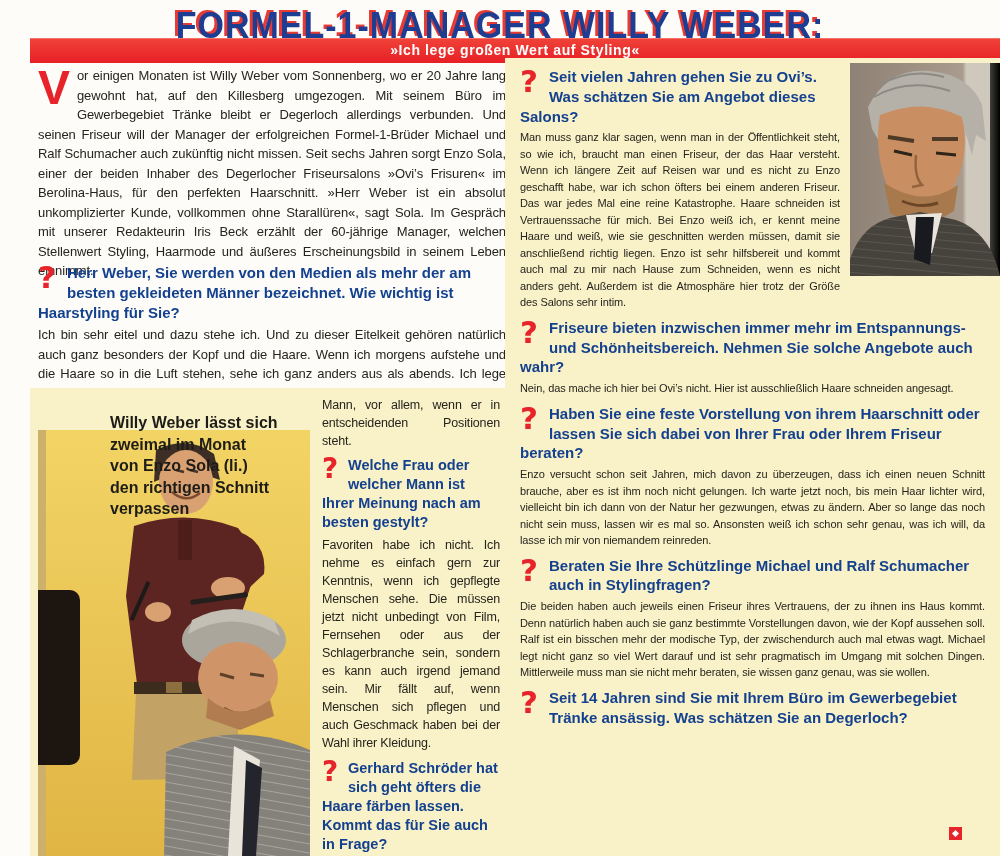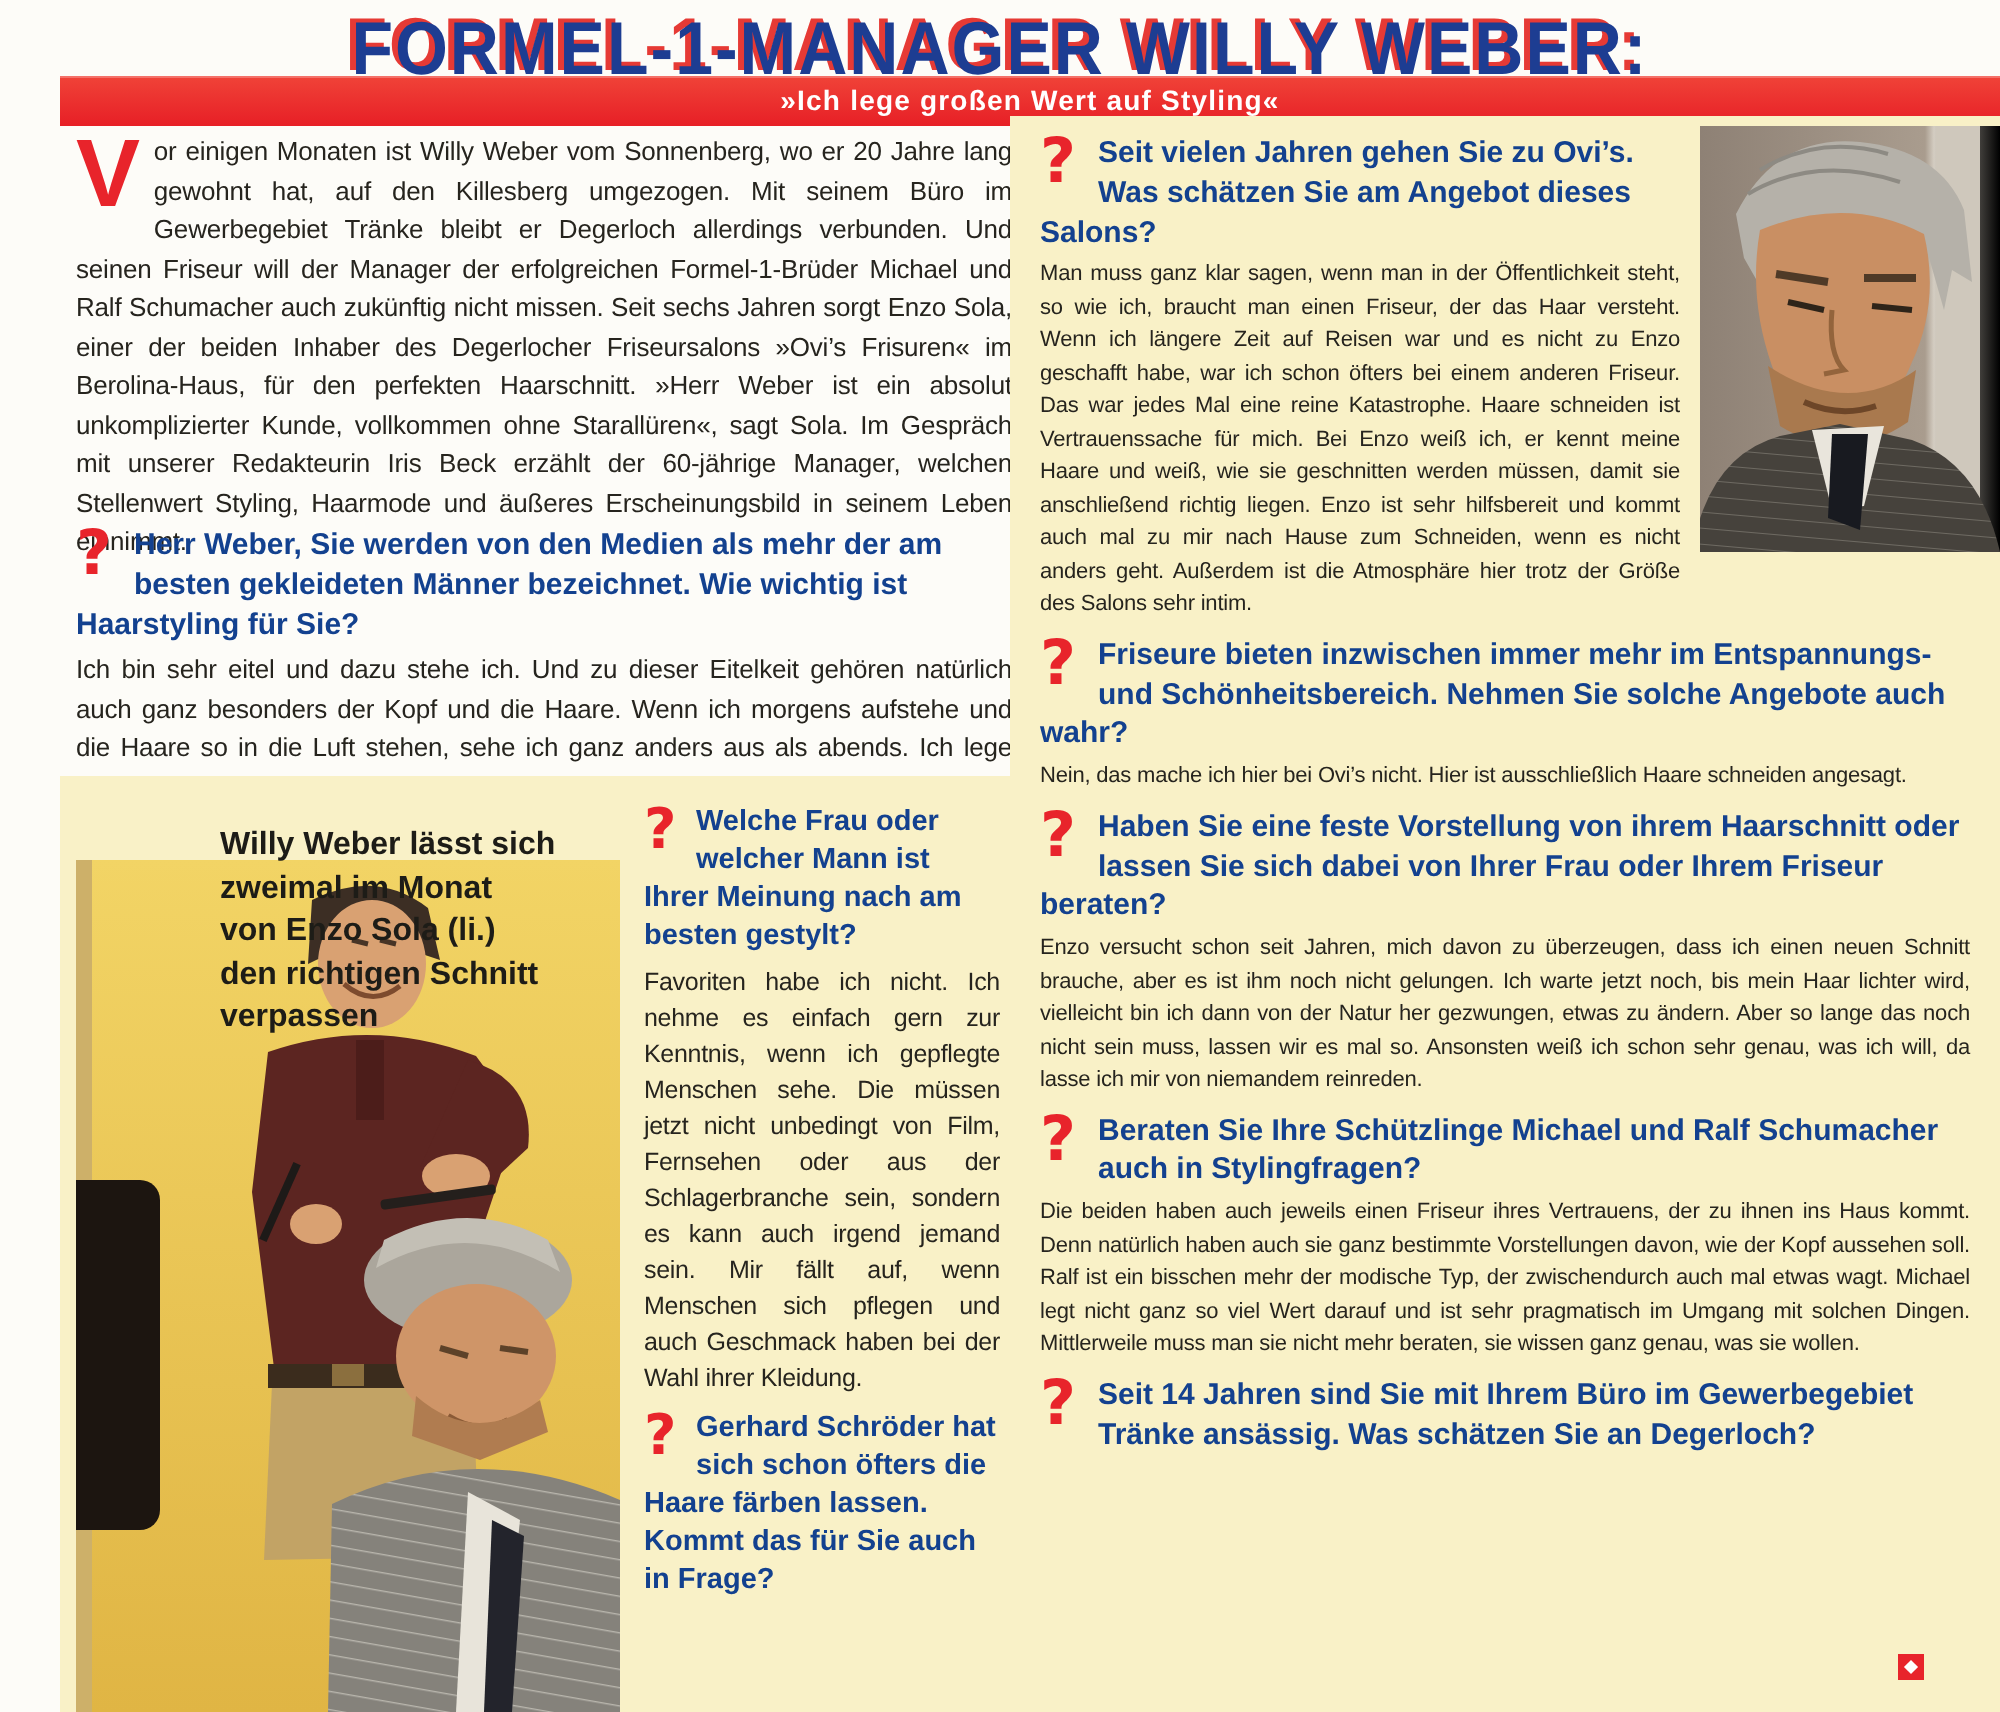--- a/index.html
+++ b/index.html
@@ -138,31 +138,32 @@
     <path d="M170 268 q30 26 62 2 l4 16 -34 14 -34 -12 z" fill="#b07c50"></path>
 
     <path d="M128 322 q70 -34 144 -2 l0 106 -146 0 z" fill="url(#pinstripe)"></path>
     <path d="M196 316 l26 14 -10 96 -22 0 z" fill="#e8e4da"></path>
     <path d="M208 330 l16 8 -6 88 -14 0 z" fill="#23242c"></path>
   </svg>
 
   <div class="caption">Willy Weber lässt sich zweimal im Monat von Enzo Sola (li.) den richtigen Schnitt verpassen</div>
 
   <div class="mid-col">
+    <p class="body-text">Mann, vor allem, wenn er in entscheidenden Positionen steht.</p>
     <div class="qa" style="margin-top:6px;">
       <div class="q">
         <span class="qmark">?</span>
         <span>Welche Frau oder welcher Mann ist Ihrer Meinung nach am besten gestylt?</span>
       </div>
       <p class="a body-text">Favoriten habe ich nicht. Ich nehme es einfach gern zur Kenntnis, wenn ich gepflegte Menschen sehe. Die müssen jetzt nicht unbedingt von Film, Fernsehen oder aus der Schlagerbranche sein, sondern es kann auch irgend jemand sein. Mir fällt auf, wenn Menschen sich pflegen und auch Geschmack haben bei der Wahl ihrer Kleidung.</p>
     </div>
     <div class="qa">
       <div class="q">
         <span class="qmark">?</span>
-        <span>Gerhard Schröder hat sich schon öfters die Haare färben lassen. Kommt das für Sie auch in Frage?</span>
+        <span>Gerhard Schröder hat sich geht öfters die Haare färben lassen. Kommt das für Sie auch in Frage?</span>
       </div>
 
     </div>
   </div>
 </div>
 
 <div class="right-yellow">
 
   <svg class="portrait-photo" viewBox="0 0 150 213" xmlns="http://www.w3.org/2000/svg">
     <defs>

